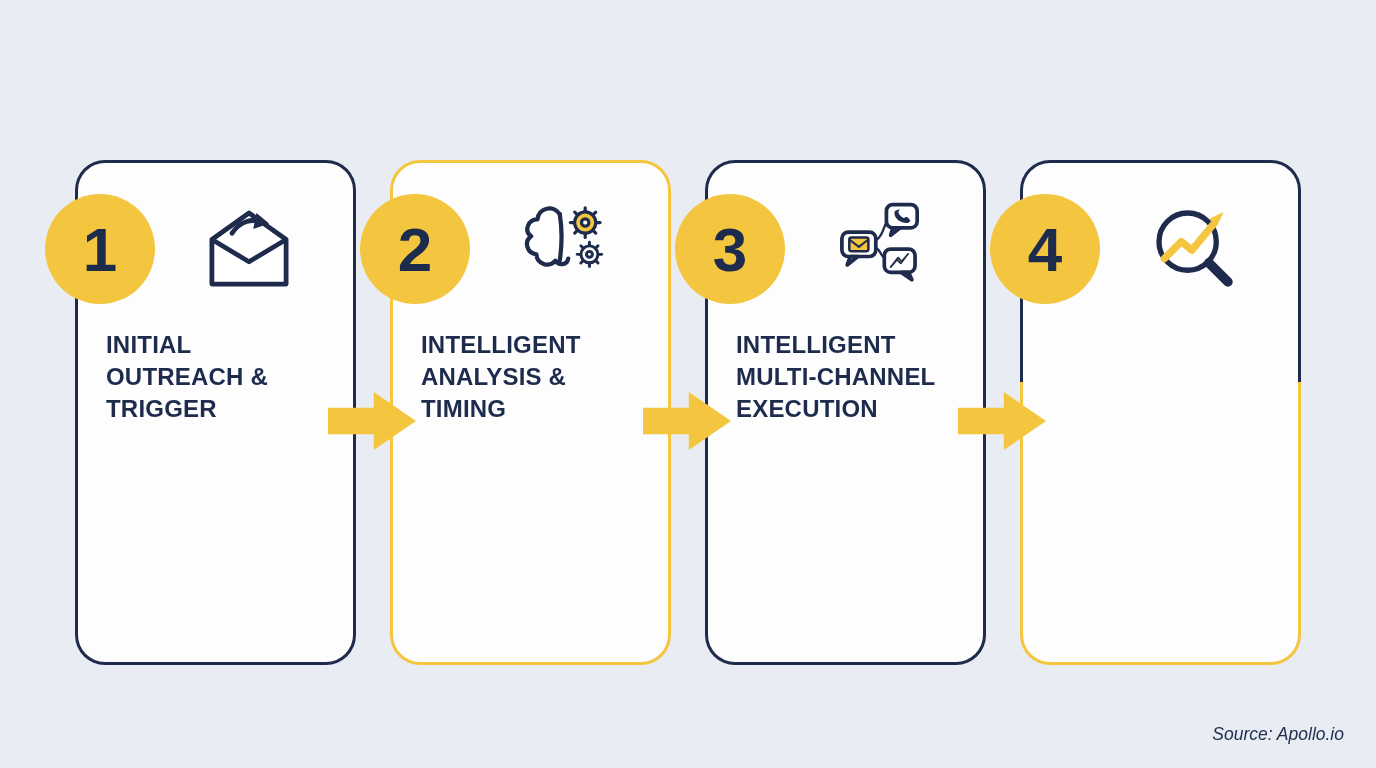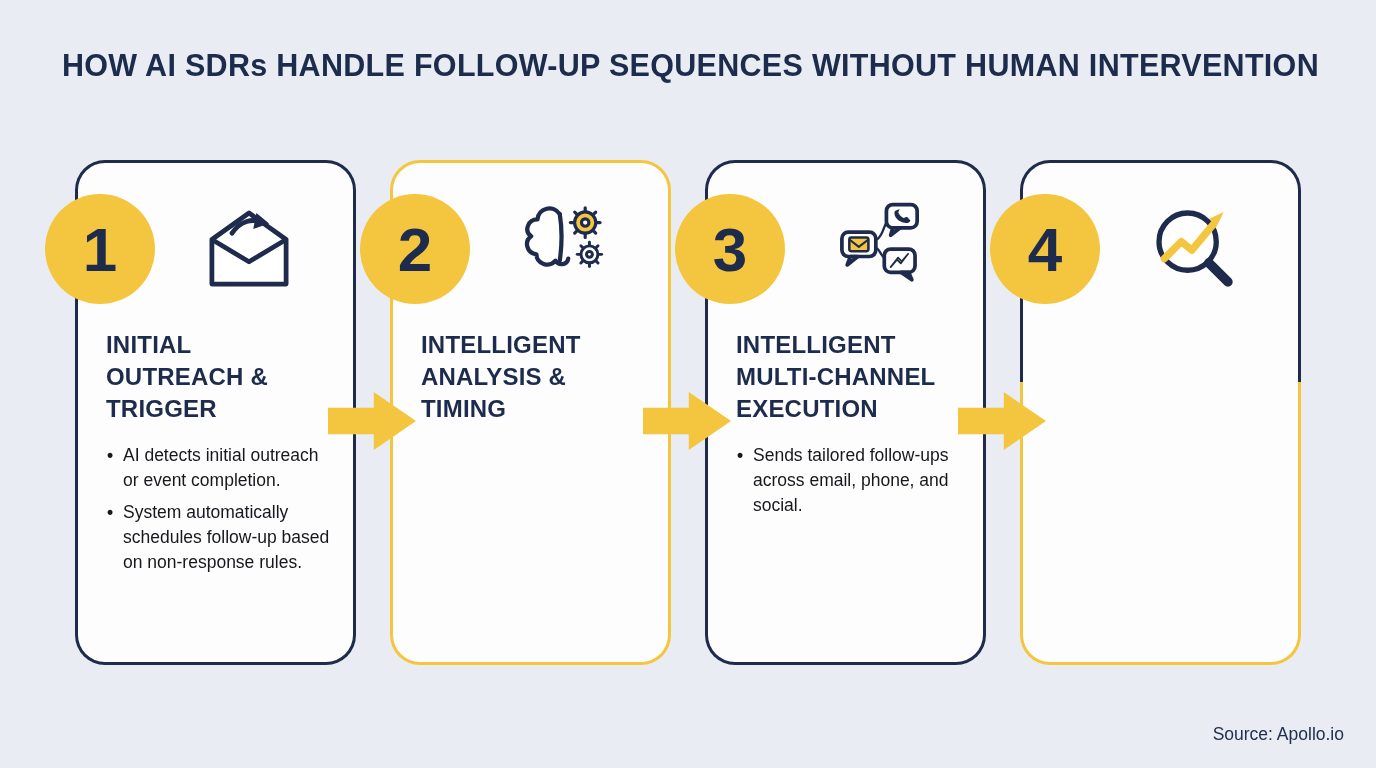--- a/index.html
+++ b/index.html
@@ -51,21 +51,21 @@
     width: 112px; height: 112px;
     display: flex; align-items: center; justify-content: center;
     z-index: 3;
   }
   .icon-box svg { width: 106px; height: 106px; }
 
   .step-title {
     max-width: 212px;
     font-size: 24px; line-height: 1.33; font-weight: 700;
     color: #1d2b4c; letter-spacing: .2px;
-    margin-bottom: 18px;
+    margin-bottom: 24px;
   }
 
   .bullets { list-style: none; }
   .bullets li {
     position: relative;
     padding-left: 17px; margin-bottom: 7px;
     font-size: 17.5px; line-height: 1.44; color: #17181c;
   }
   .bullets li::before {
     content: "\2022";
@@ -79,48 +79,43 @@
     background: #f4c63f;
     clip-path: polygon(0% 27%, 52% 27%, 52% 0%, 100% 50%, 52% 100%, 52% 73%, 0% 73%);
     z-index: 5;
   }
   .arrow-1 { left: 328px; }
   .arrow-2 { left: 643px; }
   .arrow-3 { left: 958px; }
 
   .source {
     position: absolute; right: 32px; top: 724px;
-    font-size: 17.5px; color: #20304e;
+    font-size: 17.5px; color: #20304e; font-style: italic;
   }
 </style>
 </head>
 <body>
 
 <div class="canvas">
 
-  <h1 class="page-title">HOW AI SDRs HANDLE FOLLOW-UP SEQUENCES WITHOUT HUMAN INTERVENTION</h1>
 
   <section class="card card-1 border-navy">
     <div class="num-circle">
       <span>1</span>
     </div>
     <div class="icon-box">
       <svg viewBox="0 0 100 100">
         <path d="M15 42 L50 17 L85 42 V84 H15 Z" fill="#ffffff" stroke="#1e2b4c" stroke-width="4.5" stroke-linejoin="round"></path>
         <path d="M15 42 L50 63 L85 42" fill="none" stroke="#1e2b4c" stroke-width="4.5" stroke-linejoin="round"></path>
         <path d="M34 36 C42 24 54 22 61 26" fill="none" stroke="#1e2b4c" stroke-width="4.5" stroke-linecap="round"></path>
         <path d="M57 17 L69 27 L54 32 Z" fill="#1e2b4c"></path>
       </svg>
     </div>
     <div class="card-inner">
       <h2 class="step-title">INITIAL OUTREACH &amp; TRIGGER</h2>
-      <ul class="bullets">
-        <li>AI detects initial outreach or event completion.</li>
-        <li>System automatically schedules follow-up based on non-response rules.</li>
-      </ul>
     </div>
   </section>
 
   <section class="card card-2 border-yellow">
     <div class="num-circle">
       <span>2</span>
     </div>
     <div class="icon-box">
       <svg viewBox="0 0 100 100">
         <g stroke="#1e2b4c" stroke-width="4" fill="#ffffff" stroke-linecap="round" stroke-linejoin="round">
@@ -178,21 +173,20 @@
         </g>
         <rect x="22" y="40" width="18" height="13" rx="2" fill="#f4c63f" stroke="#1e2b4c" stroke-width="2.4"></rect>
         <path d="M22 42 L31 49 L40 42" fill="none" stroke="#1e2b4c" stroke-width="2"></path>
         <path d="M65 15 c-1.5 3.5 1 7.5 5 9.8 c4 2.3 8.5 2.2 9.6 -0.8 l-3.2 -3.4 -3.2 1.1 c-2.2 -1.2 -4 -3 -5 -5.2 l1.2 -3.2 z" fill="#1e2b4c"></path>
         <path d="M61 68 l7 -9 3.5 3.5 6 -7 -7 9 -3.5 -3.5 z" fill="#f4c63f" stroke="#1e2b4c" stroke-width="1.6" stroke-linejoin="round"></path>
       </svg>
     </div>
     <div class="card-inner">
       <h2 class="step-title">INTELLIGENT MULTI-CHANNEL EXECUTION</h2>
       <ul class="bullets">
-        <li>Sends tailored follow-ups across email, phone, and social.</li>
       </ul>
     </div>
   </section>
 
   <section class="card card-4 border-mixed">
     <div class="num-circle">
       <span>4</span>
     </div>
     <div class="icon-box">
       <svg viewBox="0 0 100 100">

